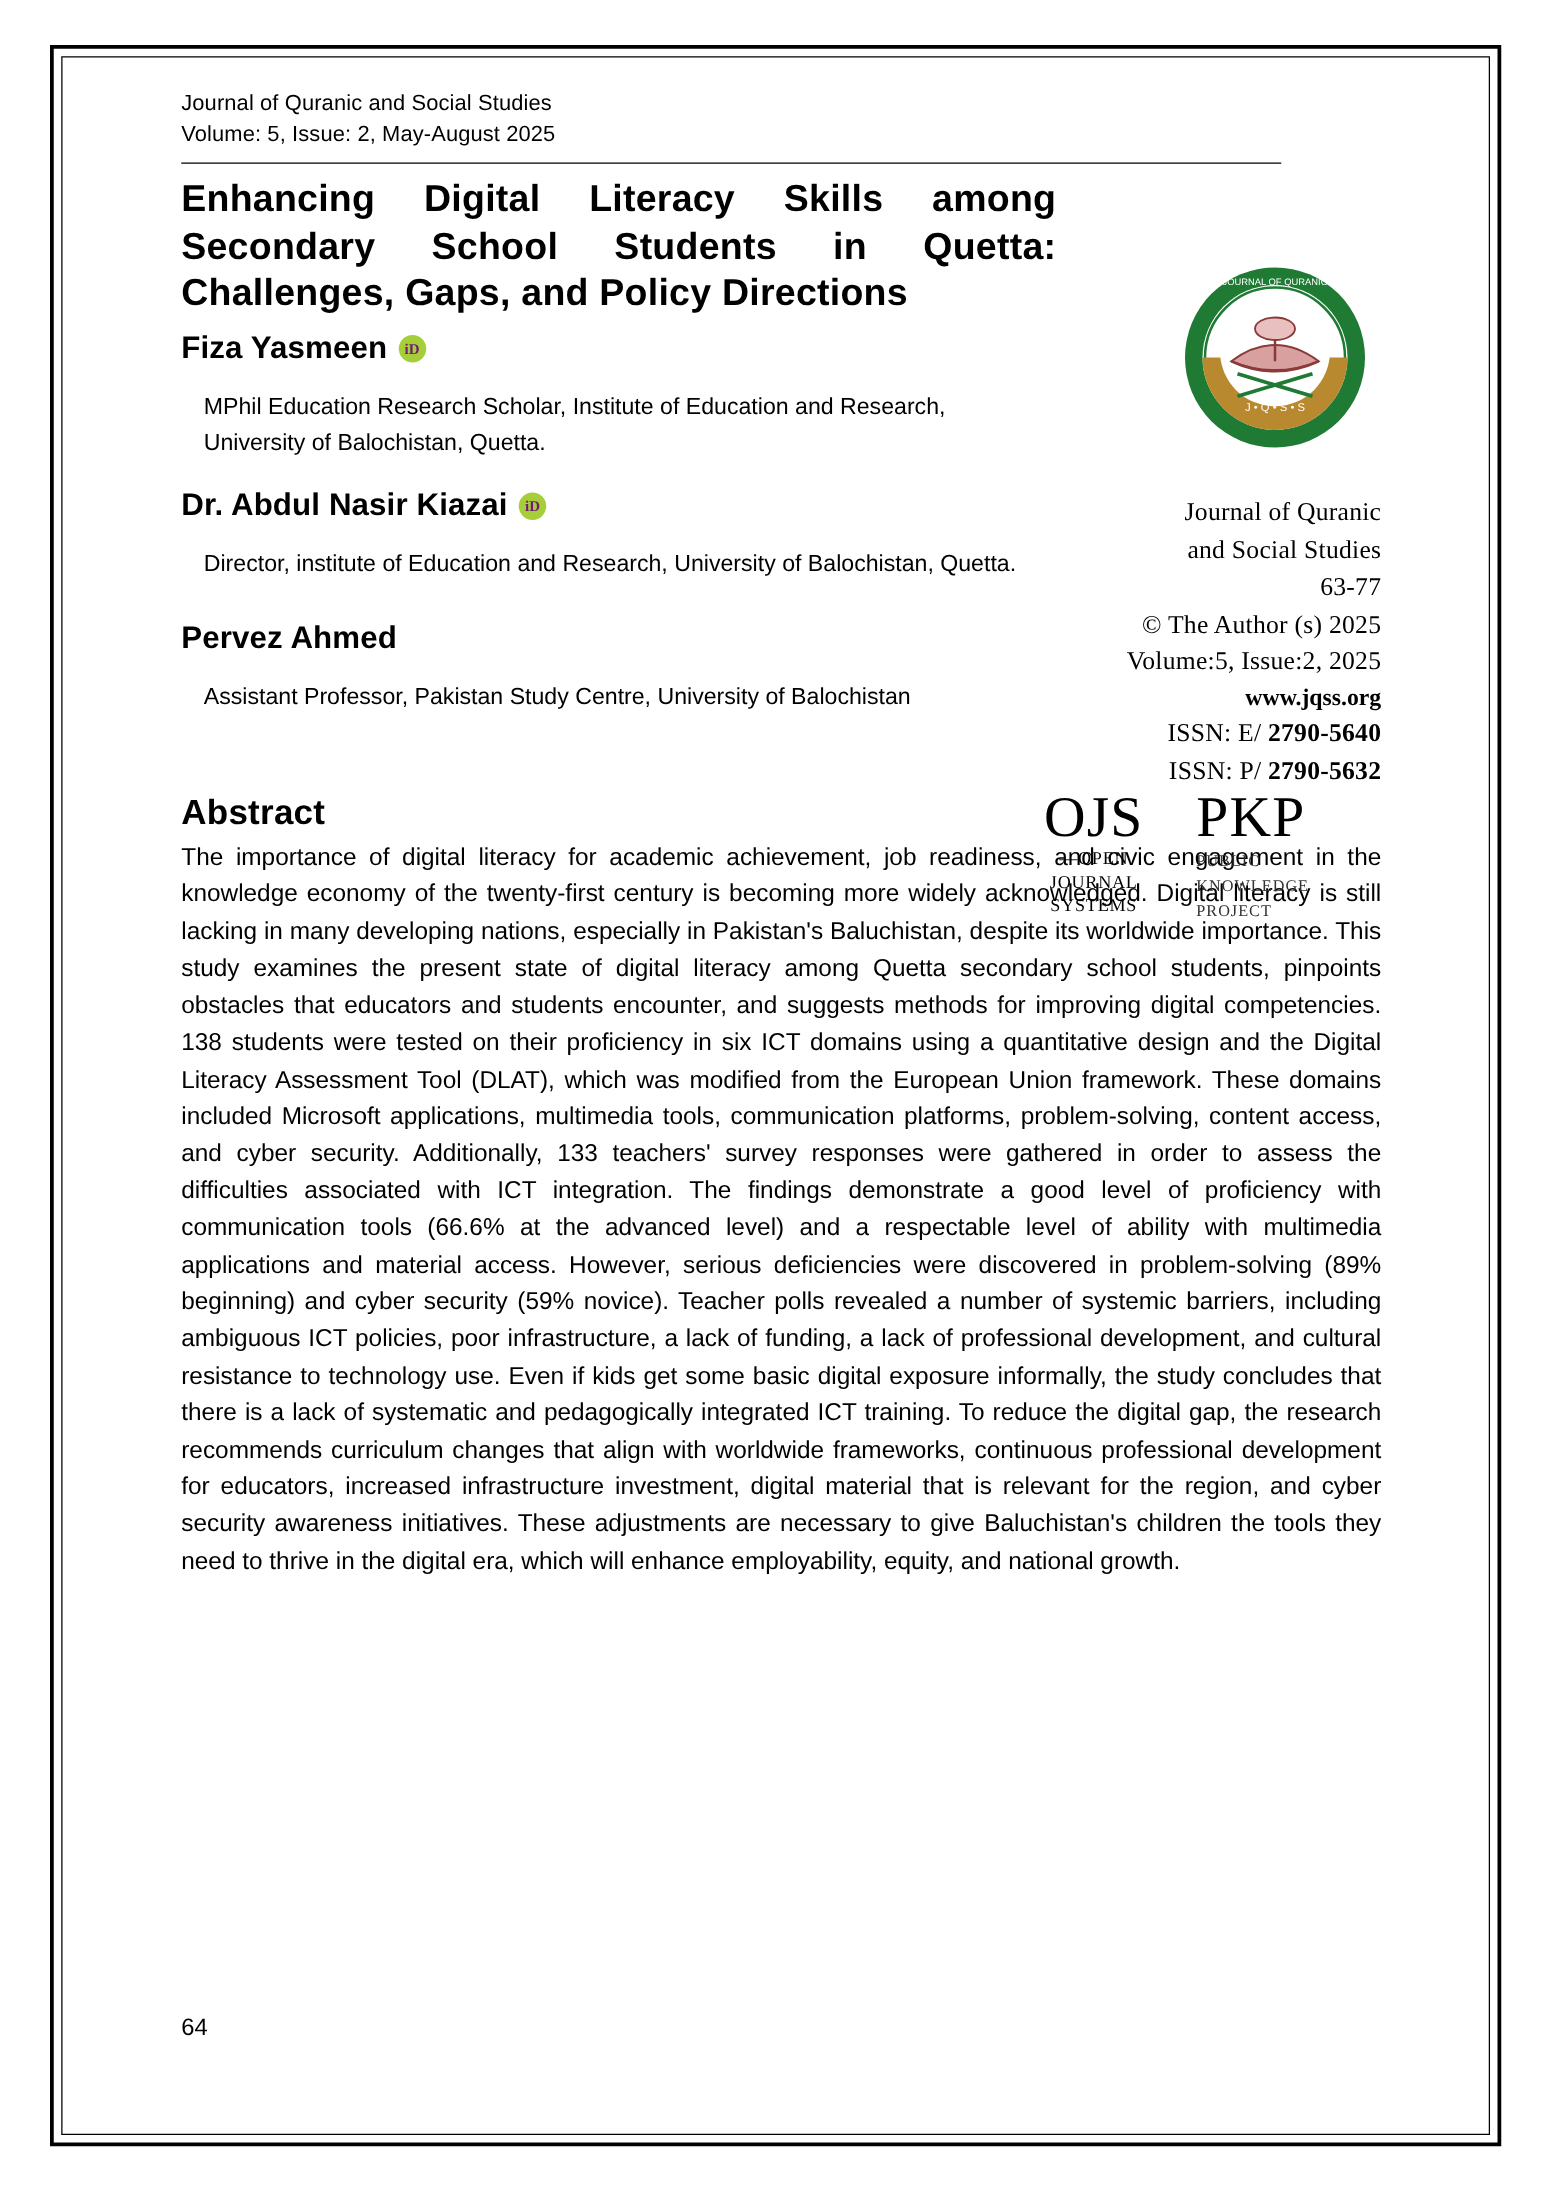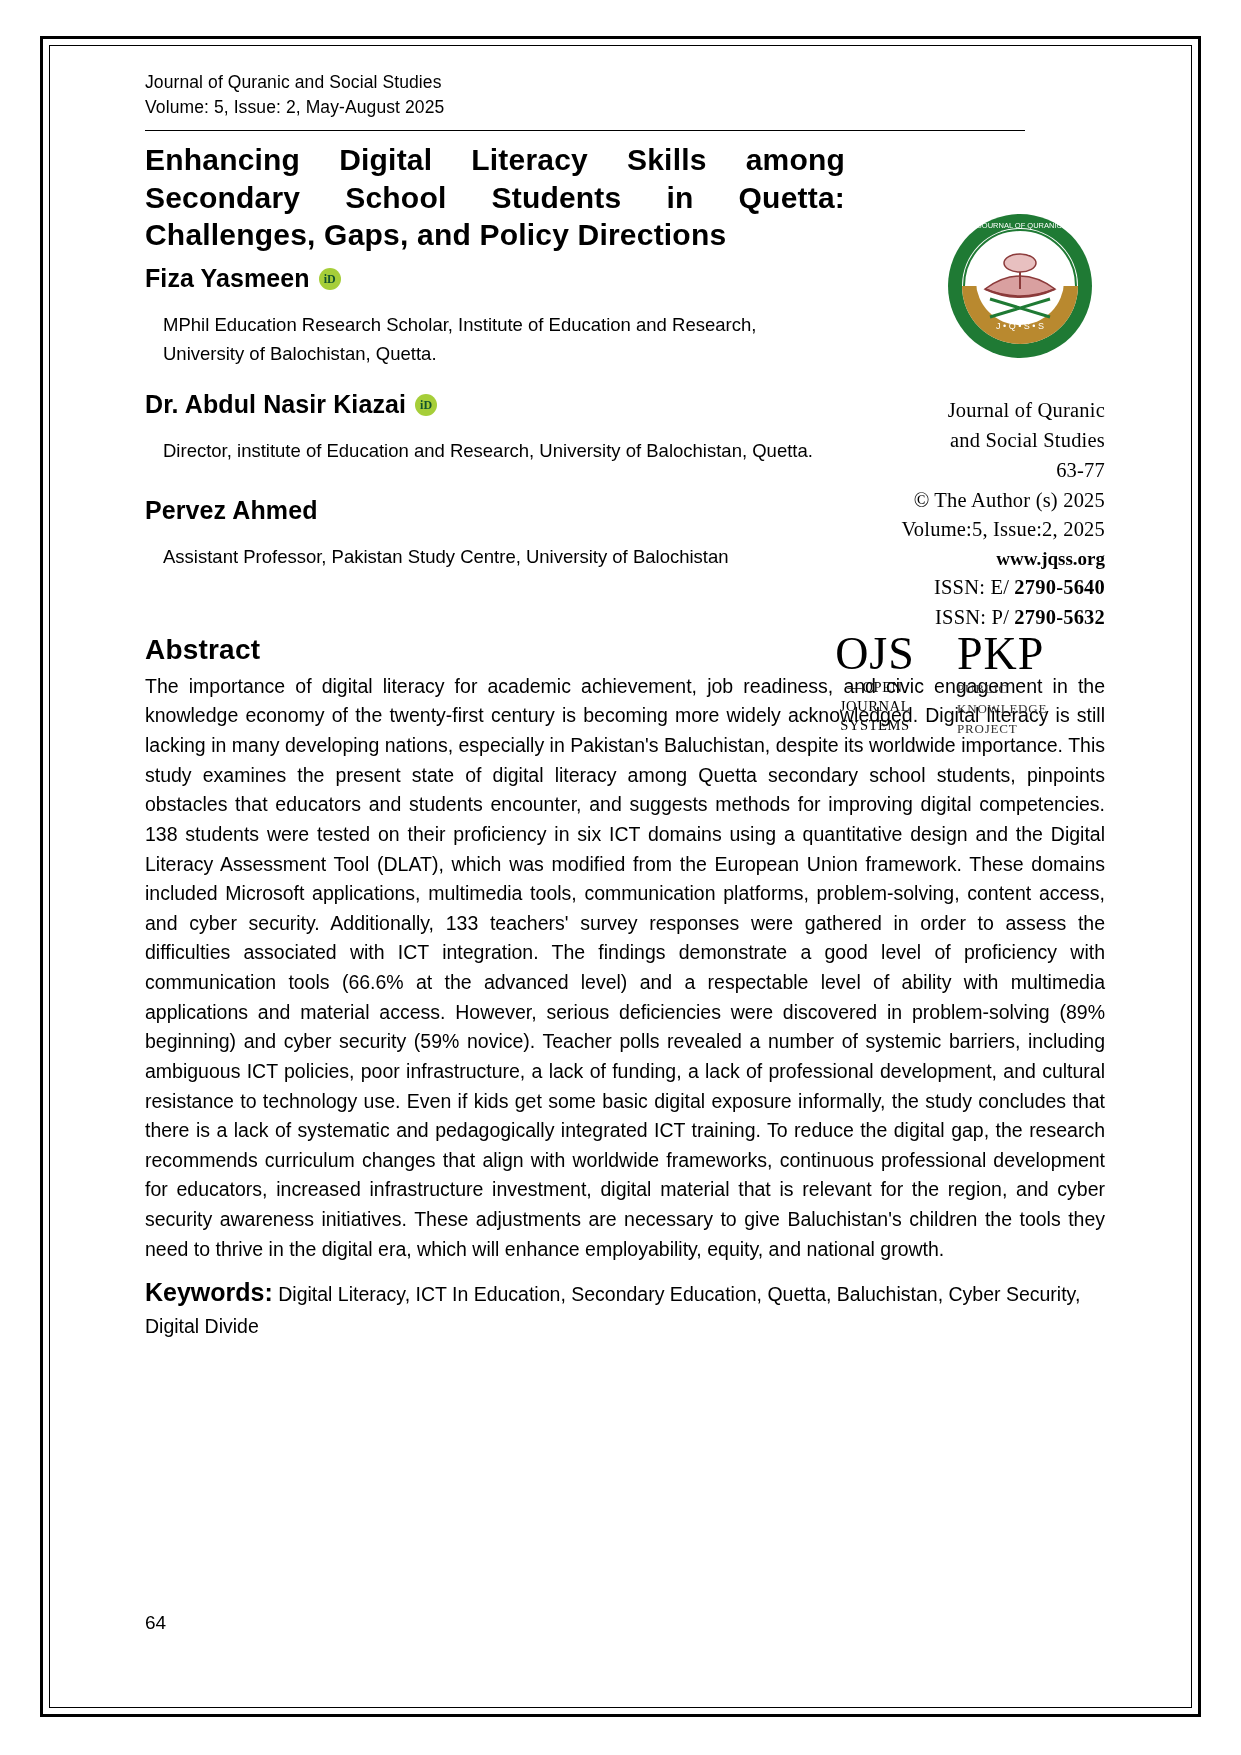--- a/index.html
+++ b/index.html
@@ -79,21 +79,21 @@
     gap: 9px;
     letter-spacing: .1px;
   }
   .author-name.second { margin-top: 22px; }
   .author-name.third { margin-top: 30px; }
   .orcid {
     display: inline-block;
     width: 22px; height: 22px;
     border-radius: 50%;
     background: #a6ce39;
-    color: #14532d;
+    color: #701a75;
     font-size: 12px;
     font-weight: bold;
     line-height: 22px;
     text-align: center;
     font-family: "Liberation Serif", serif;
   }
   .affil {
     font-size: 18.5px;
     line-height: 1.55;
     width: 660px;
@@ -302,23 +302,19 @@
             <div class="sub">PROJECT</div>
           </div>
         </div>
       </div>
     </div>
 
     <div class="abstract-section">
       <div class="abstract-head">Abstract</div>
       <p class="abstract-body">The importance of digital literacy for academic achievement, job readiness, and civic engagement in the knowledge economy of the twenty-first century is becoming more widely acknowledged. Digital literacy is still lacking in many developing nations, especially in Pakistan's Baluchistan, despite its worldwide importance. This study examines the present state of digital literacy among Quetta secondary school students, pinpoints obstacles that educators and students encounter, and suggests methods for improving digital competencies. 138 students were tested on their proficiency in six ICT domains using a quantitative design and the Digital Literacy Assessment Tool (DLAT), which was modified from the European Union framework. These domains included Microsoft applications, multimedia tools, communication platforms, problem-solving, content access, and cyber security. Additionally, 133 teachers' survey responses were gathered in order to assess the difficulties associated with ICT integration. The findings demonstrate a good level of proficiency with communication tools (66.6% at the advanced level) and a respectable level of ability with multimedia applications and material access. However, serious deficiencies were discovered in problem-solving (89% beginning) and cyber security (59% novice). Teacher polls revealed a number of systemic barriers, including ambiguous ICT policies, poor infrastructure, a lack of funding, a lack of professional development, and cultural resistance to technology use. Even if kids get some basic digital exposure informally, the study concludes that there is a lack of systematic and pedagogically integrated ICT training. To reduce the digital gap, the research recommends curriculum changes that align with worldwide frameworks, continuous professional development for educators, increased infrastructure investment, digital material that is relevant for the region, and cyber security awareness initiatives. These adjustments are necessary to give Baluchistan's children the tools they need to thrive in the digital era, which will enhance employability, equity, and national growth.</p>
 
-      <p class="keywords">
-        <span class="kw-label">Keywords:</span>
-        <span>Digital Literacy, ICT In Education, Secondary Education, Quetta, Baluchistan, Cyber Security, Digital Divide</span>
-      </p>
 
     </div>
 
   </div>
 
   <div class="pagenum">64</div>
 </div>
 
 </body></html>

